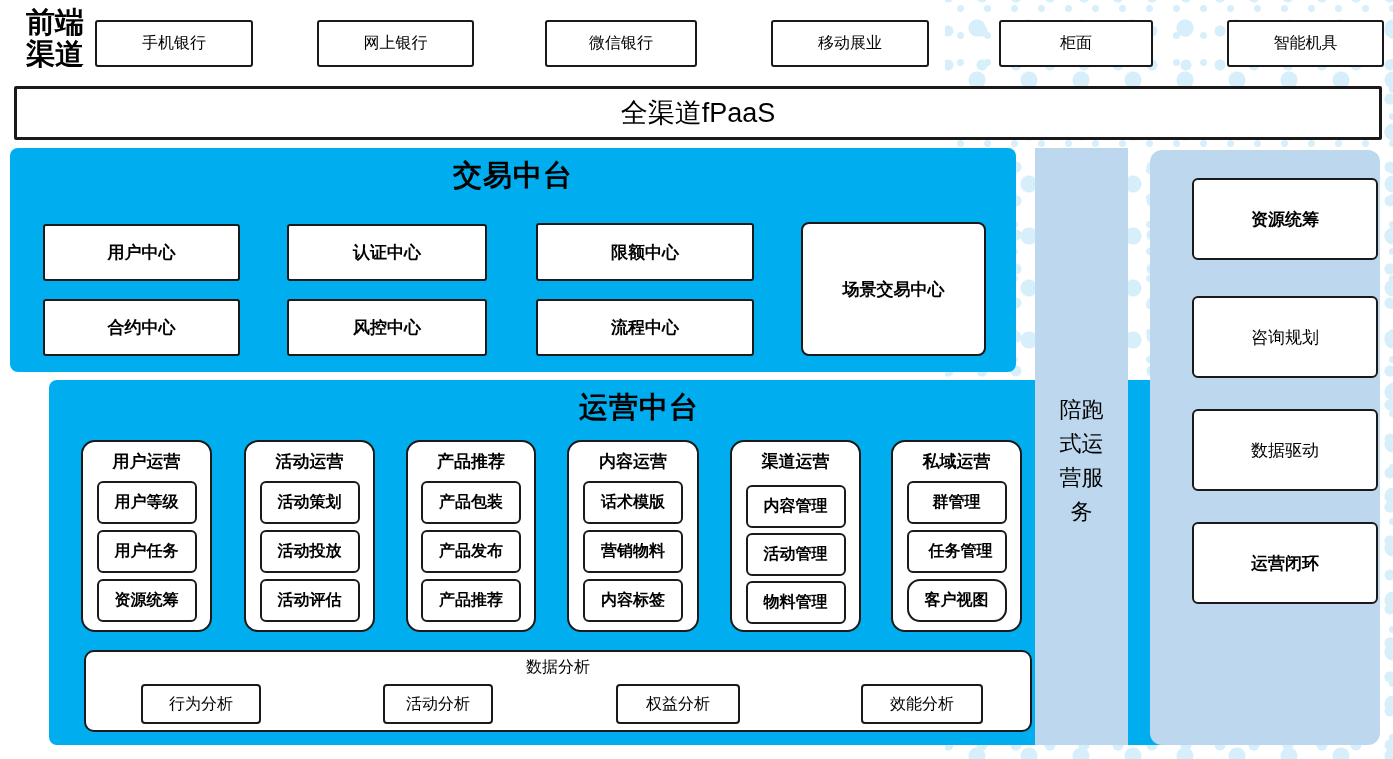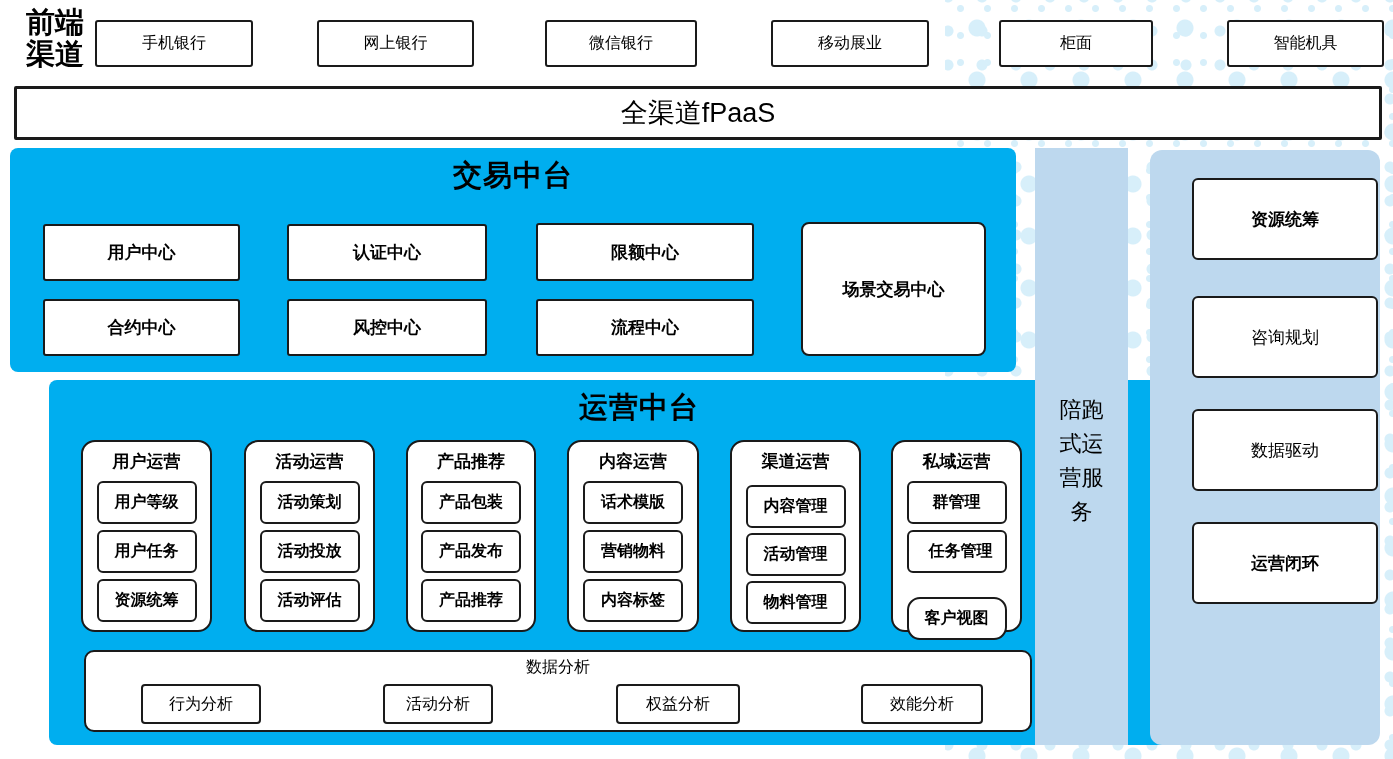--- a/index.html
+++ b/index.html
@@ -157,21 +157,21 @@
       <div class="group-title">渠道运营</div>
       <div class="sub" style="top:43px;">内容管理</div>
       <div class="sub" style="top:91px;">活动管理</div>
       <div class="sub" style="top:139px;">物料管理</div>
     </div>
 
     <div class="group" style="left:842px;width:131px;">
       <div class="group-title">私域运营</div>
       <div class="sub" style="top:39px;">群管理</div>
       <div class="sub" style="top:88px;padding-left:8px;">任务管理</div>
-      <div class="sub" style="top:155px;border-radius:13px;">客户视图</div>
+      <div class="sub" style="top:137px;border-radius:13px;">客户视图</div>
     </div>
 
     <div class="analysis">
       <div class="analysis-title">数据分析</div>
       <div class="box an-box" style="left:55px;width:120px;">行为分析</div>
       <div class="box an-box" style="left:297px;width:110px;">活动分析</div>
       <div class="box an-box" style="left:530px;width:124px;">权益分析</div>
       <div class="box an-box" style="left:775px;width:122px;">效能分析</div>
     </div>
   </div>

